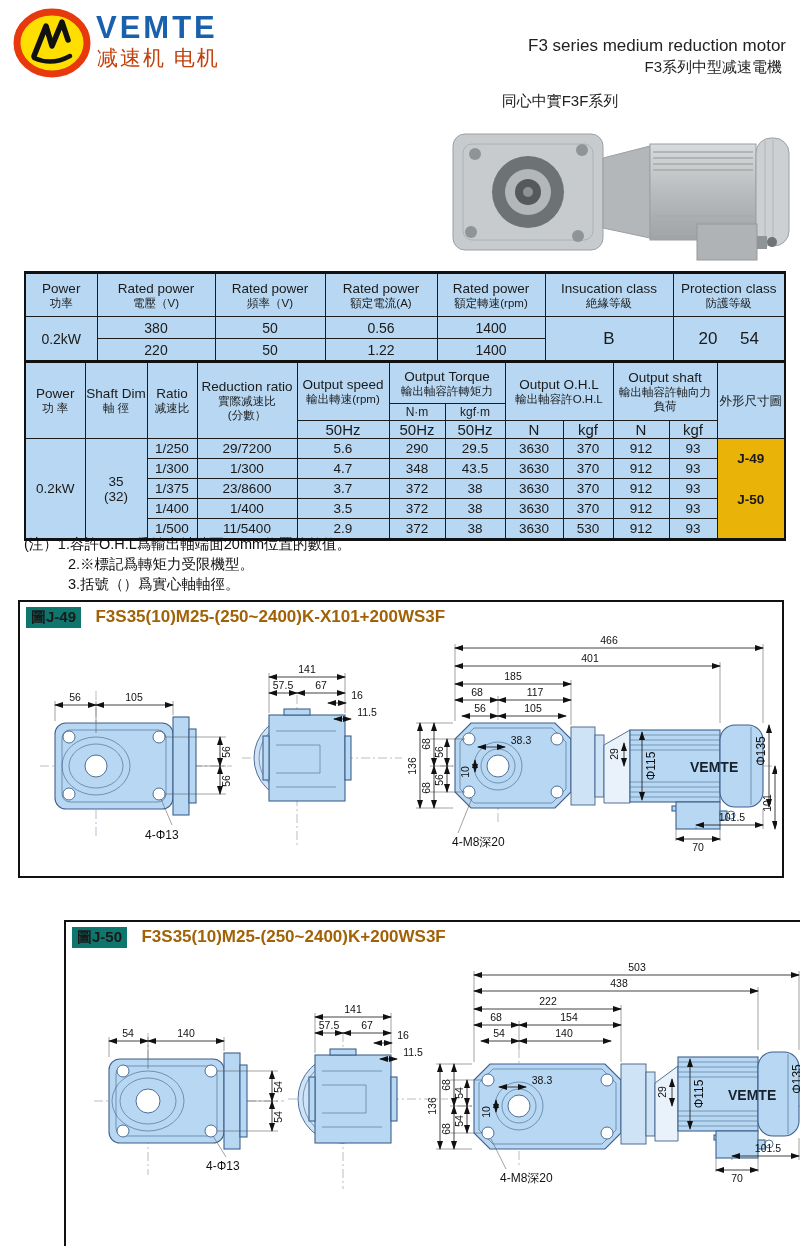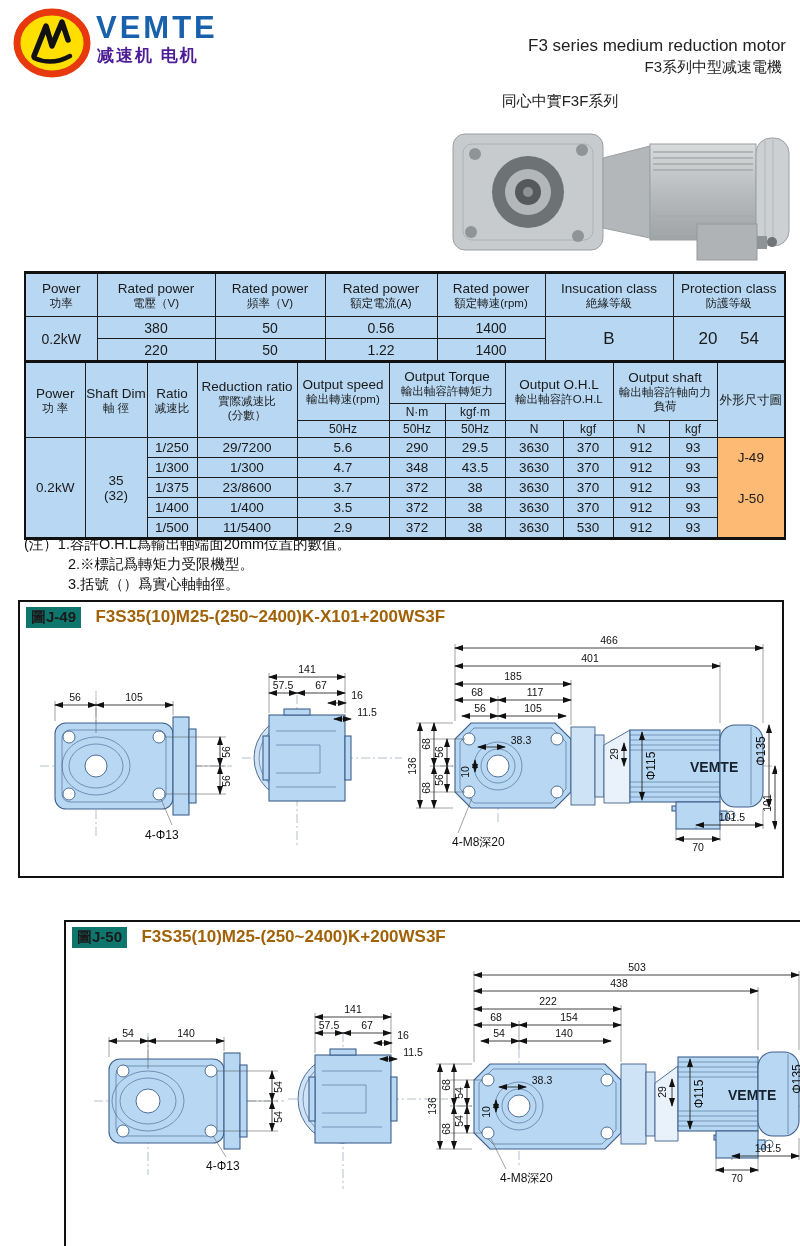--- a/index.html
+++ b/index.html
@@ -2,44 +2,44 @@
 <html><head>
 <meta charset="utf-8">
 <style>
   html,body{margin:0;padding:0;}
   body{width:800px;height:1246px;position:relative;background:#fff;
        font-family:"Liberation Sans",sans-serif;color:#1a1a1a;overflow:hidden;}
   .abs{position:absolute;}
   
   #brandText{position:absolute;left:96px;top:10px;color:#1961ac;font-weight:bold;
              font-size:31px;letter-spacing:3px;}
-  #brandSub{position:absolute;left:97px;top:44px;color:#4c1d95;font-weight:bold;
-            font-size:17px;letter-spacing:2px;}
+  #brandSub{position:absolute;left:97px;top:44px;color:#c2410c;font-weight:normal;
+            font-size:21px;letter-spacing:2px;}
   #titleEn{position:absolute;right:14px;top:36px;font-size:17px;color:#222;}
   #titleZh{position:absolute;right:18px;top:58px;font-size:15px;color:#222;}
   #subTitle{position:absolute;left:430px;top:92px;width:260px;text-align:center;
             font-size:15px;color:#222;}
   
   table{border-collapse:collapse;table-layout:fixed;background:#b7d7f2;}
   #t1{position:absolute;left:24px;top:271px;width:760px;}
   #t2{position:absolute;left:24px;top:361px;width:760px;}
   td,th{border:1px solid #1c1c1c;text-align:center;vertical-align:middle;
         padding:0;font-weight:normal;}
   #t1{border:2px solid #111;border-top:3px solid #111;}
   #t2{border:2px solid #111;border-bottom:3px solid #111;}
   .hEn{display:block;font-size:13.5px;line-height:15px;}
   .hZh{display:block;font-size:11.5px;line-height:14px;}
   .val{font-size:14px;}
   #t1 td{height:21px;}
   #t1 tr.hd th{height:42px;}
   #t2 tr.hd1 th{height:40px;}
   #t2 tr.hd2 th{height:16px;font-size:12px;}
-  #t2 tr.hd3 th{height:16px;font-size:12px;}
+  #t2 tr.hd3 th{height:16px;font-size:15px;}
   #t2 td{height:19px;font-size:13.5px;}
-  .figcell{background:#fdba74;font-size:14px;}
+  .figcell{background:#eab308;font-size:14px;font-weight:bold;}
   .figcell div{margin:6px 0 26px 0;}
   .prot{word-spacing:18px;}
   
   #notes{position:absolute;left:24px;top:534px;font-size:14.5px;line-height:20px;color:#111;}
   #notes .ind{padding-left:44px;}
   
   .figbox{position:absolute;left:18px;width:762px;border:2px solid #111;background:#fff;}
   #box49{top:600px;height:274px;}
   #box50{top:920px;height:338px;margin-left:46px;}
   .figtitle{padding:5px 6px 0 6px;height:26px;}

